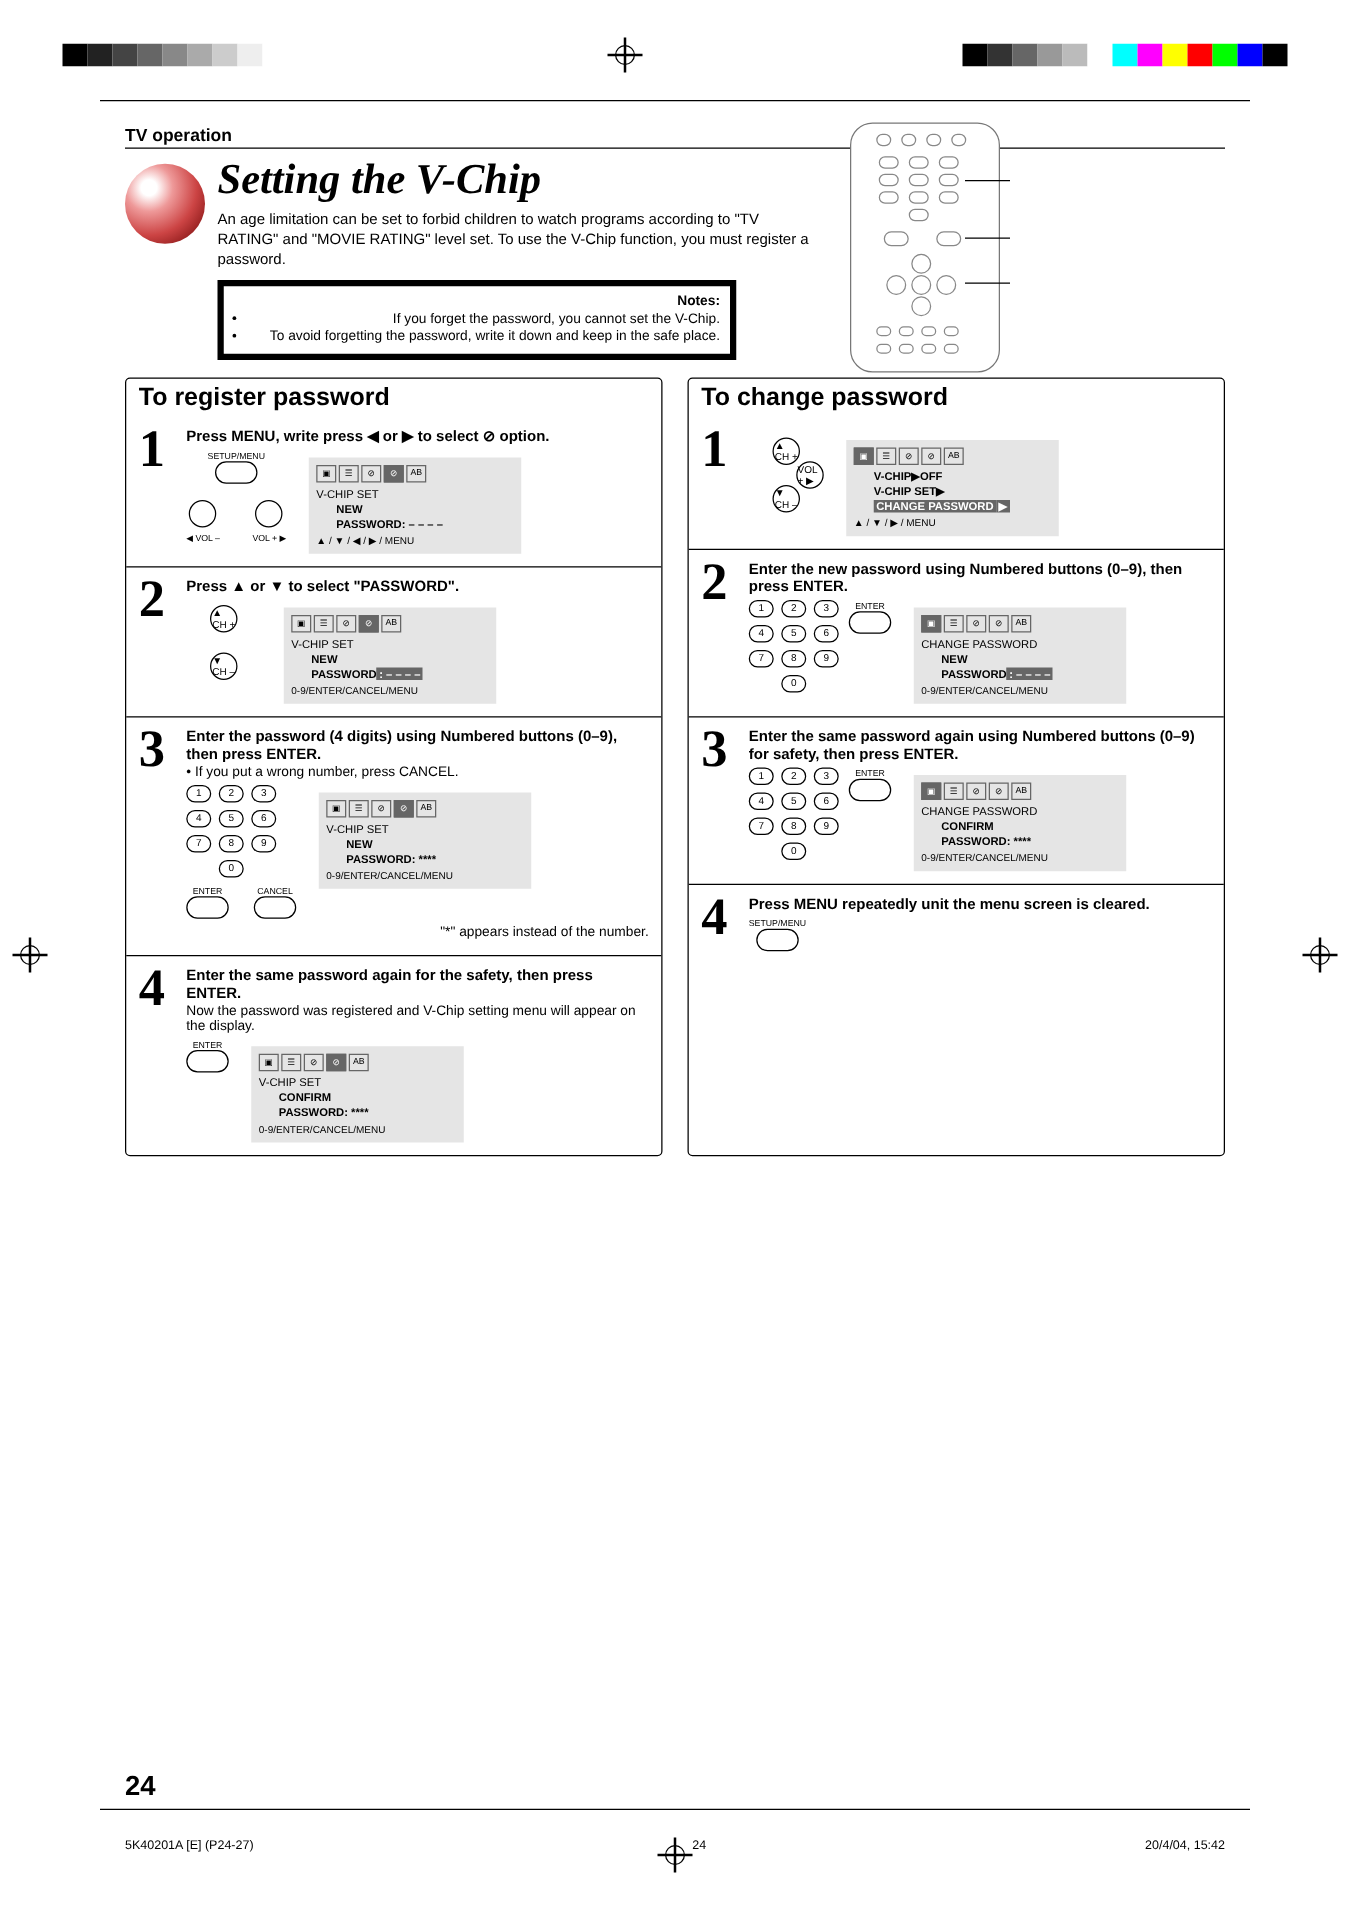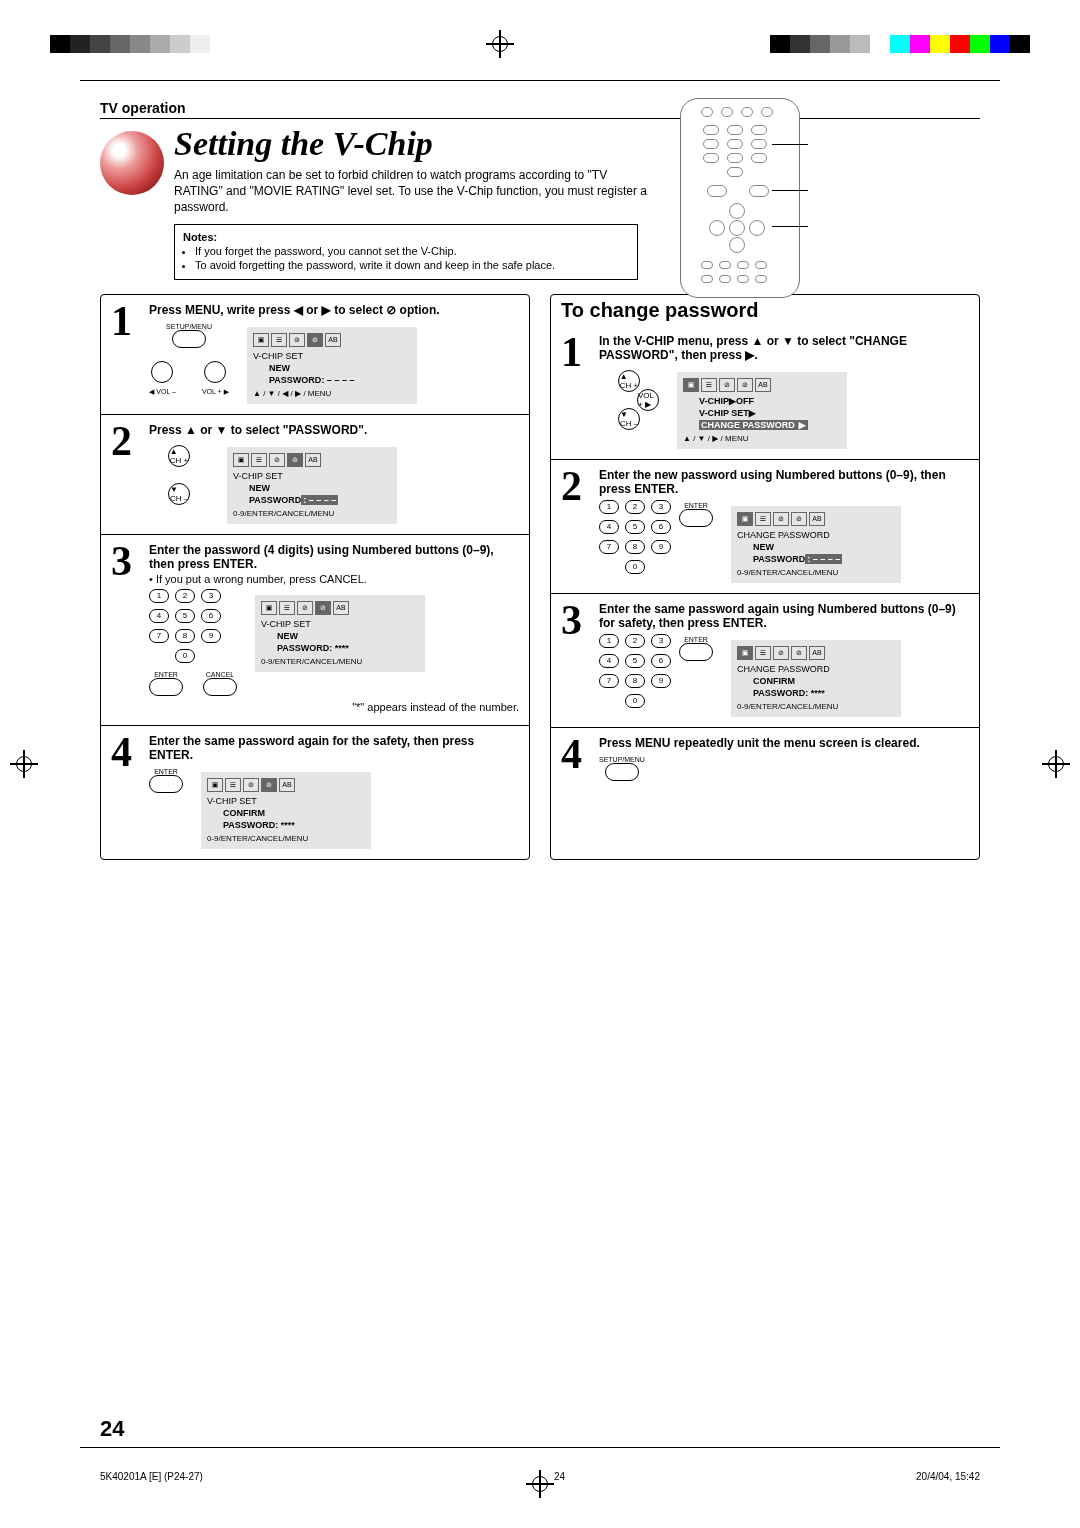--- a/index.html
+++ b/index.html
@@ -26,21 +26,21 @@
   .content { position:absolute; top:100px; left:100px; right:100px; bottom:120px; }
   .section-label { font-weight:bold; font-size:14px; margin-bottom:2px; }
   .thinrule { height:1px; background:#000; margin-bottom:6px; }
 
   .header-row { display:flex; align-items:flex-start; gap:10px; }
   .sphere { width:64px; height:64px; border-radius:50%;
             background: radial-gradient(circle at 30% 30%, #fff 0%, #fff 10%, #e99 30%, #c44 60%, #600 100%);
             flex-shrink:0; margin-top:6px; }
   .title { font-family: "Times New Roman", serif; font-style: italic; font-size:34px; font-weight:bold; margin:0 0 4px 0; }
   .intro { font-size:12px; line-height:1.35; max-width:480px; }
-  .notes-box { border:1px solid #000000; padding:6px 8px; margin-top:8px; font-size:11px; width:464px; }
+  .notes-box { border:5px solid #000000; padding:6px 8px; margin-top:8px; font-size:11px; width:415px;text-align:right; }
   .notes-box .nh { font-weight:bold; margin-bottom:2px; }
   .notes-box ul { margin:0; padding-left:12px; }
   .notes-box li { margin-bottom:2px; }
 
   .remote-area { position:absolute; right:0; top:-2px; width:300px; }
   .remote { width:120px; height:200px; border:1px solid #777; border-radius:18px; position:relative; display:inline-block; background:#fff; }
   .remote .rbtn { position:absolute; border:1px solid #888; border-radius:7px; background:#fff; }
   .remote-labels { position:absolute; left:130px; top:6px; font-size:13px; line-height:1.5; }
   .leader { position:absolute; height:1px; background:#000; }
 
@@ -179,20 +179,21 @@
           <div class="rbtn" style="top:176px;left:74px;width:12px;height:8px;"></div>
         </div>
         <div class="leader" style="top:46px; left:92px; width:36px;"></div>
         <div class="leader" style="top:92px; left:92px; width:36px;"></div>
         <div class="leader" style="top:128px; left:92px; width:36px;"></div>
       </div>
     </div>
 
     <div class="columns">
       <div class="col">
+        <div class="colhead">To register password</div>
         <div class="body" id="register-steps">
             <div class="step">
       <div class="stepnum">1</div>
       <div class="stepcontent">
         <span class="sh">Press MENU, write press ◀ or ▶ to select ⊘ option.</span>
         
         
         <div class="ctrl-row">
           <div>
                     <div style="text-align:center">
@@ -307,20 +308,21 @@
   </div></div>
         </div>
         <p style="text-align:right">"*" appears instead of the number.</p>
       </div>
             </div>
             <div class="step">
       <div class="stepnum">4</div>
       <div class="stepcontent">
         <span class="sh">Enter the same password again for the safety, then press ENTER.</span>
         
+        <p>Now the password was registered and V-Chip setting menu will appear on the display.</p>
         <div class="ctrl-row">
           <div>
                     <div style="text-align:center"><div class="btn-label">ENTER</div><div class="ovalbtn"></div></div>
                   </div>
           <div><div class="osd">
     <div class="tabs">
                         <div class="tab ">▣</div>
                         <div class="tab ">☰</div>
                         <div class="tab ">⊘</div>
                         <div class="tab active">⊘</div>
@@ -341,21 +343,20 @@
       </div>
             </div>
           </div>
       </div>
       <div class="col">
         <div class="colhead">To change password</div>
         <div class="body" id="change-steps">
             <div class="step">
       <div class="stepnum">1</div>
       <div class="stepcontent">
-        <span class="sh">In the V-CHIP menu, press ▲ or ▼ to select "CHANGE PASSWORD", then press ▶.</span>
         
         
         <div class="ctrl-row">
           <div>
                     <div class="dpad">
           <div class="c up">▲<br>CH +</div>
           <div class="c down">▼<br>CH –</div>
           <div class="c right">VOL + ▶</div>
                     </div>
                   </div>

